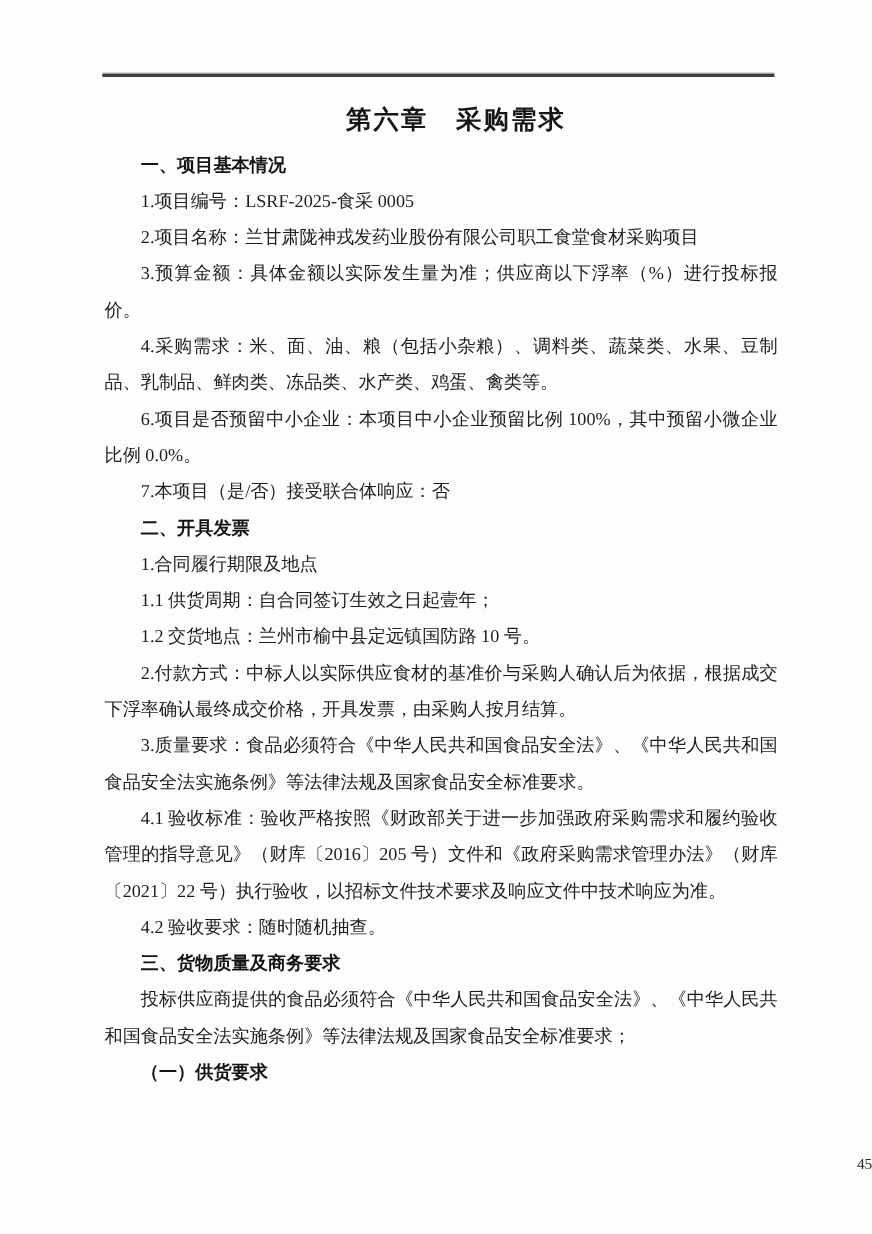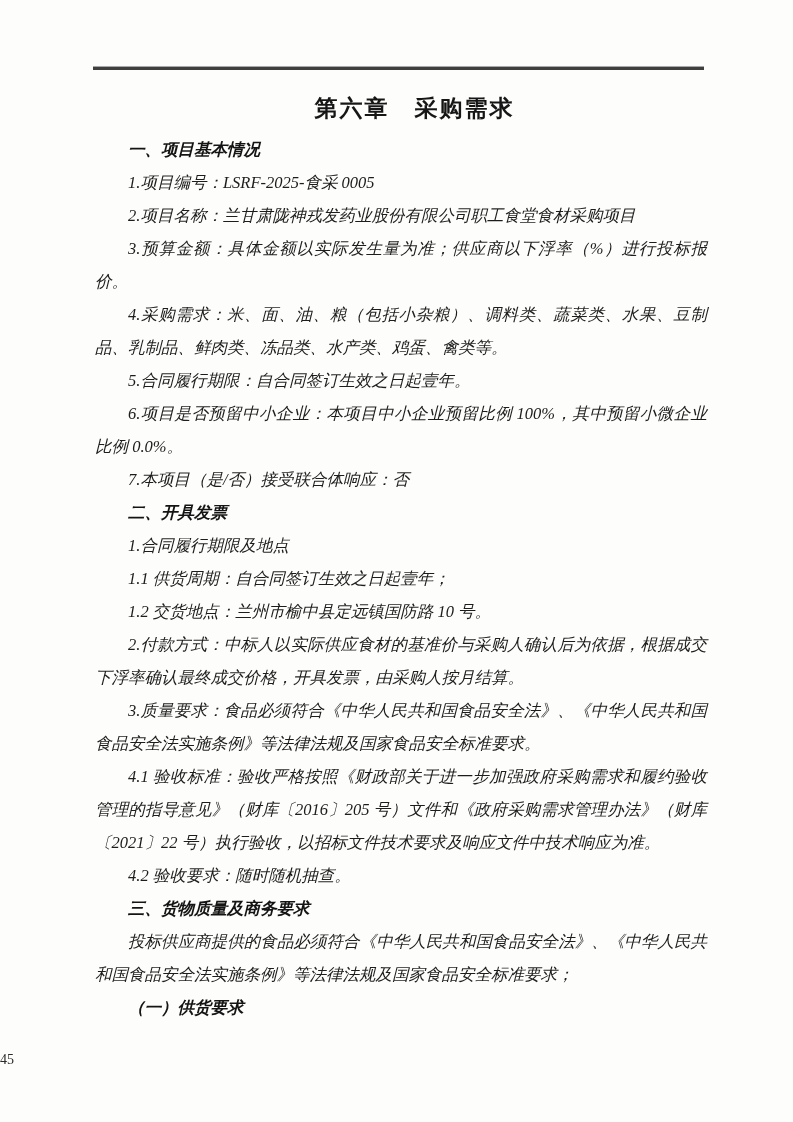--- a/index.html
+++ b/index.html
@@ -40,48 +40,46 @@
     left: 95px; top: 133px;
     width: 612px;
   }
   .content p {
     margin: 0;
     font-size: 16.5px;
     line-height: 33px;
     text-indent: 2em;
     text-align: justify;
     text-justify: inter-ideograph;
-    font-style: italic;
   }
   .content p.bold {
     font-weight: bold;
     color: #141414;
   }
   .pageno {
     position: absolute;
     left: 0; top: 1052px;
     width: 100%;
-    text-align: left;
+    text-align: right;
     font-size: 14px;
     color: #2a2a2a;
   }
 </style>
 </head>
 <body>
 
 <div class="page">
   <div class="header-rule"></div>
   <h1 class="title">第六章　采购需求</h1>
   <div class="content">
       <p class="bold">一、项目基本情况</p>
       <p>1.项目编号：LSRF-2025-食采 0005</p>
       <p>2.项目名称：兰甘肃陇神戎发药业股份有限公司职工食堂食材采购项目</p>
       <p>3.预算金额：具体金额以实际发生量为准；供应商以下浮率（%）进行投标报价。</p>
       <p>4.采购需求：米、面、油、粮（包括小杂粮）、调料类、蔬菜类、水果、豆制品、乳制品、鲜肉类、冻品类、水产类、鸡蛋、禽类等。</p>
-      <p>5.合同履行期限：自合同签订生效之日起壹年。</p>
       <p>6.项目是否预留中小企业：本项目中小企业预留比例 100%，其中预留小微企业比例 0.0%。</p>
       <p>7.本项目（是/否）接受联合体响应：否</p>
       <p class="bold">二、开具发票</p>
       <p>1.合同履行期限及地点</p>
       <p>1.1 供货周期：自合同签订生效之日起壹年；</p>
       <p>1.2 交货地点：兰州市榆中县定远镇国防路 10 号。</p>
       <p>2.付款方式：中标人以实际供应食材的基准价与采购人确认后为依据，根据成交下浮率确认最终成交价格，开具发票，由采购人按月结算。</p>
       <p>3.质量要求：食品必须符合《中华人民共和国食品安全法》、《中华人民共和国食品安全法实施条例》等法律法规及国家食品安全标准要求。</p>
       <p>4.1 验收标准：验收严格按照《财政部关于进一步加强政府采购需求和履约验收管理的指导意见》（财库〔2016〕205 号）文件和《政府采购需求管理办法》（财库〔2021〕22 号）执行验收，以招标文件技术要求及响应文件中技术响应为准。</p>
       <p>4.2 验收要求：随时随机抽查。</p>

